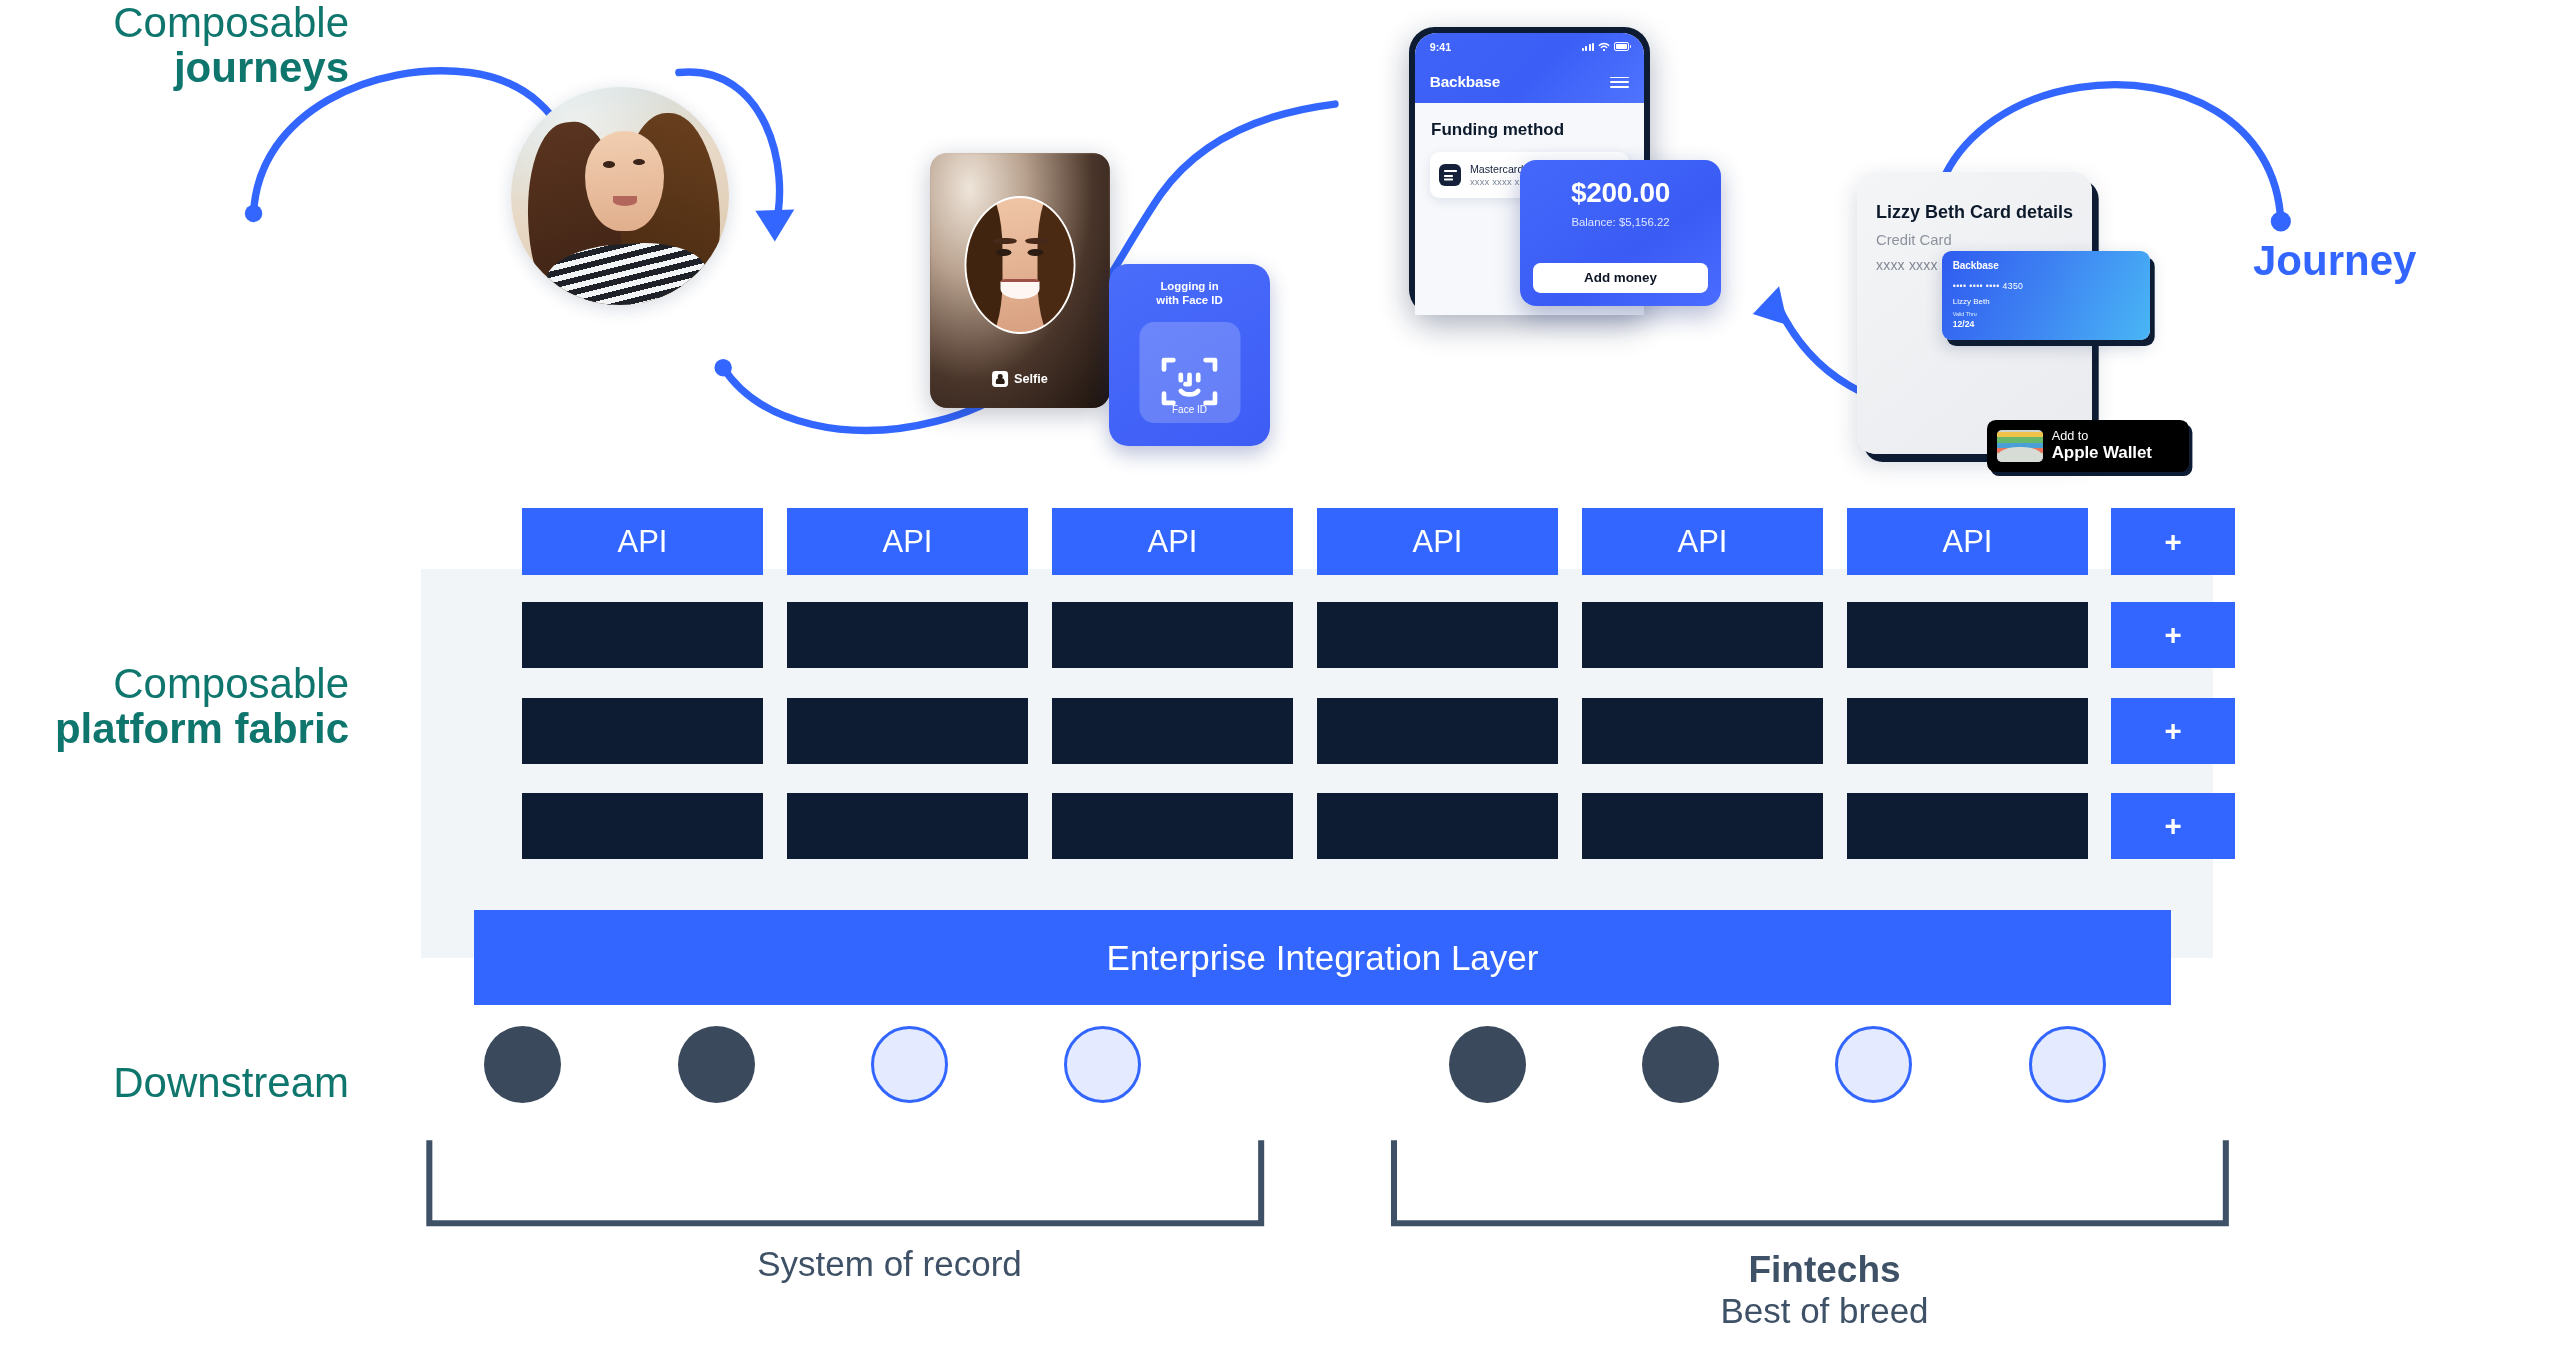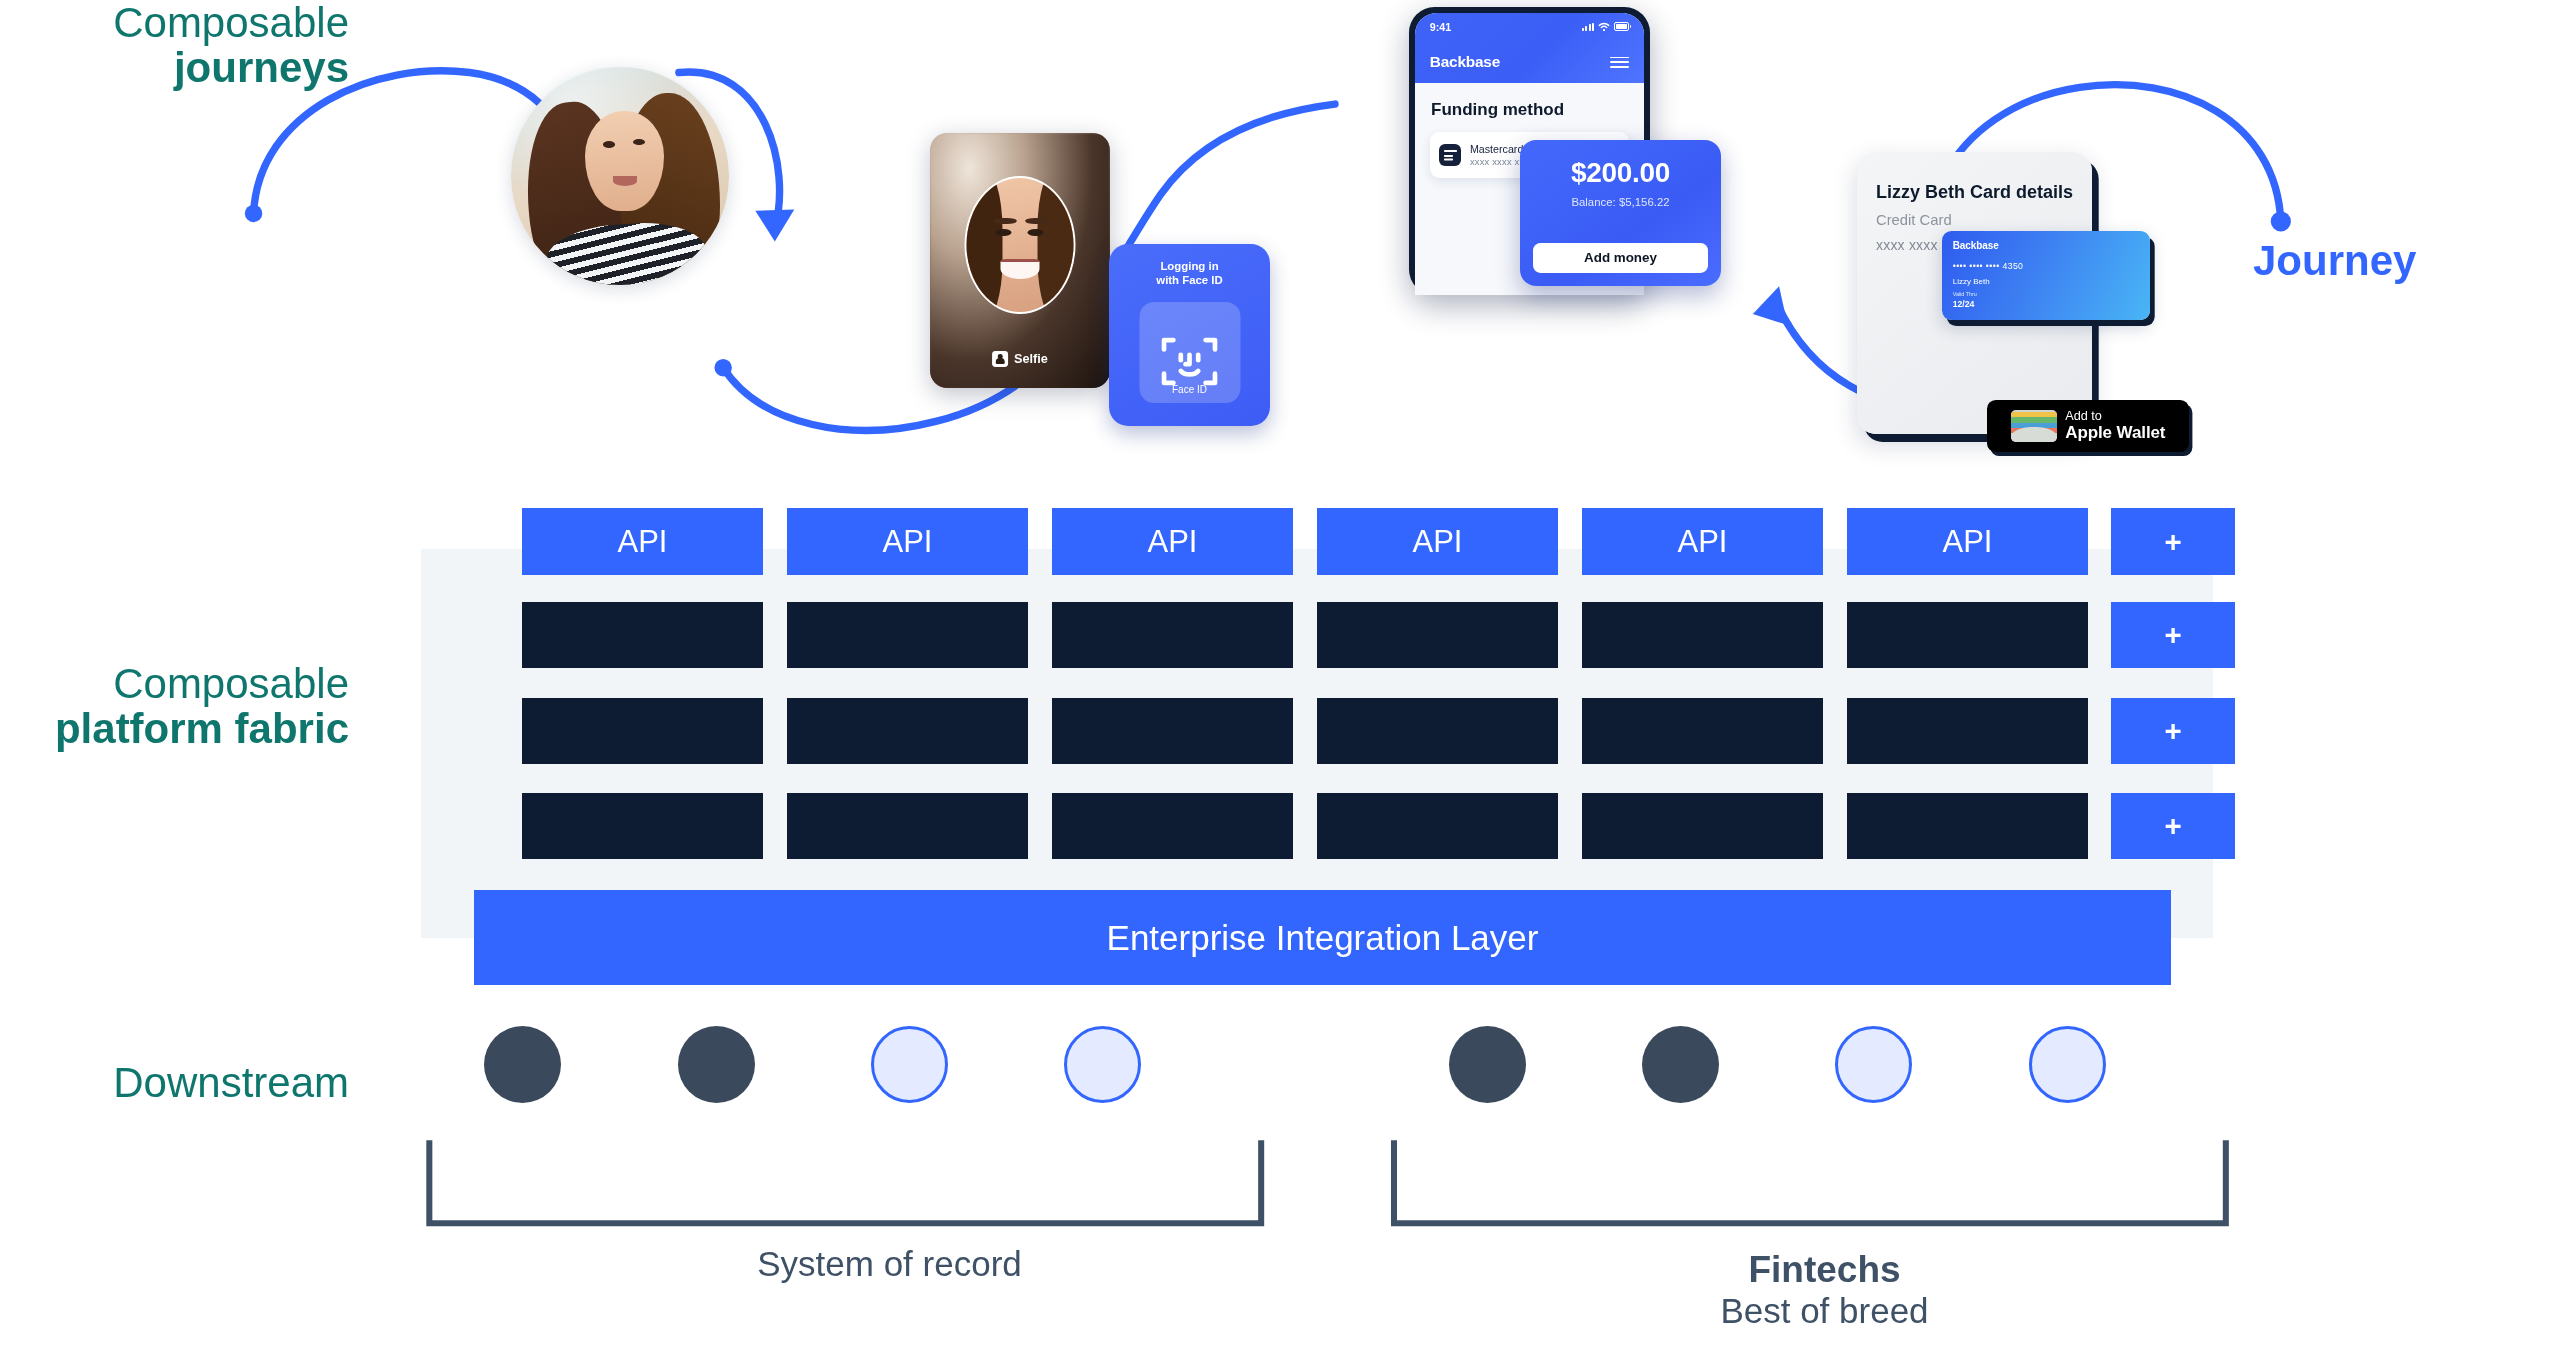--- a/index.html
+++ b/index.html
@@ -1,21 +1,21 @@
 <!DOCTYPE html>
 <html style="font-size:10.7px"><head>
 <meta charset="utf-8">
 <style>
   html,body{margin:0;padding:0;background:#ffffff;}
   body{
     width:2576px;height:1358px;position:relative;overflow:hidden;
     font-family:"Liberation Sans","DejaVu Sans",sans-serif;
     -webkit-font-smoothing:antialiased;
   }
-  .abs{position:absolute;}
+  .abs{position:absolute;margin-top:20px;}
 
   
   .side-label{position:absolute;color:#0f766e;line-height:1.08;}
   .side-label .l1{font-weight:400;}
   .side-label .l2{font-weight:700;}
   #label-journeys{left:0;top:355;width:349px;text-align:right;font-size:42px;}
   #label-fabric{left:-27px;top:661px;width:376px;text-align:right;font-size:42px;}
   #label-connectors{left:0px;top:1060px;width:349px;text-align:right;font-size:42px;}
   #label-orchestration{left:2253px;top:238px;width:315px;text-align:left;font-size:42px;color:#3366ff;}
   #label-orchestration .l1,#label-orchestration .l2{font-weight:700;}
@@ -150,21 +150,21 @@
   }
   #credit-card .cc-brand{position:absolute;left:10.7px;top:9.4px;color:#fff;font-size:10px;font-weight:700;letter-spacing:-0.1px;}
   #credit-card .cc-num{position:absolute;left:10.7px;top:29.5px;color:#fff;font-size:8.7px;letter-spacing:0.4px;}
   #credit-card .cc-name{position:absolute;left:10.7px;top:46px;color:#fff;font-size:8px;}
   #credit-card .cc-vt{position:absolute;left:10.7px;top:60px;color:#dcecff;font-size:5.4px;}
   #credit-card .cc-exp{position:absolute;left:10.7px;top:68px;color:#fff;font-size:8.7px;font-weight:700;}
 
   
   #apple-wallet{
     left:1987px;top:400px;width:182px;height:52px;border-radius:8.7px;background:#000;
-    box-shadow:3.4px 4px 0 0 #0e1c33;display:flex;align-items:center;gap:8.7px;padding:0 10px;justify-content:center;
+    box-shadow:3.4px 4px 0 0 #0e1c33;display:flex;align-items:center;gap:8.7px;padding:0 10px;
   }
   #apple-wallet .wicon{width:46px;height:32px;border-radius:4.7px;overflow:hidden;position:relative;flex:none;background:#cfd4cf;}
   #apple-wallet .wicon .s{position:absolute;left:0;right:0;height:5.4px;}
   #apple-wallet .wicon .s1{top:2px;background:#f0c24a;}
   #apple-wallet .wicon .s2{top:7.4px;background:#67b86b;}
   #apple-wallet .wicon .s3{top:12.7px;background:#4a9fd6;}
   #apple-wallet .wicon .s4{top:18px;background:#e8765b;}
   #apple-wallet .wicon .pocket{position:absolute;left:0;right:0;bottom:0;height:14.8px;background:#d8dcd6;
     border-radius:46% 46% 4.7px 4.7px/70% 70% 4.7px 4.7px;}
   #apple-wallet .wtext .a{color:#fff;font-size:12.7px;line-height:1.08;}

